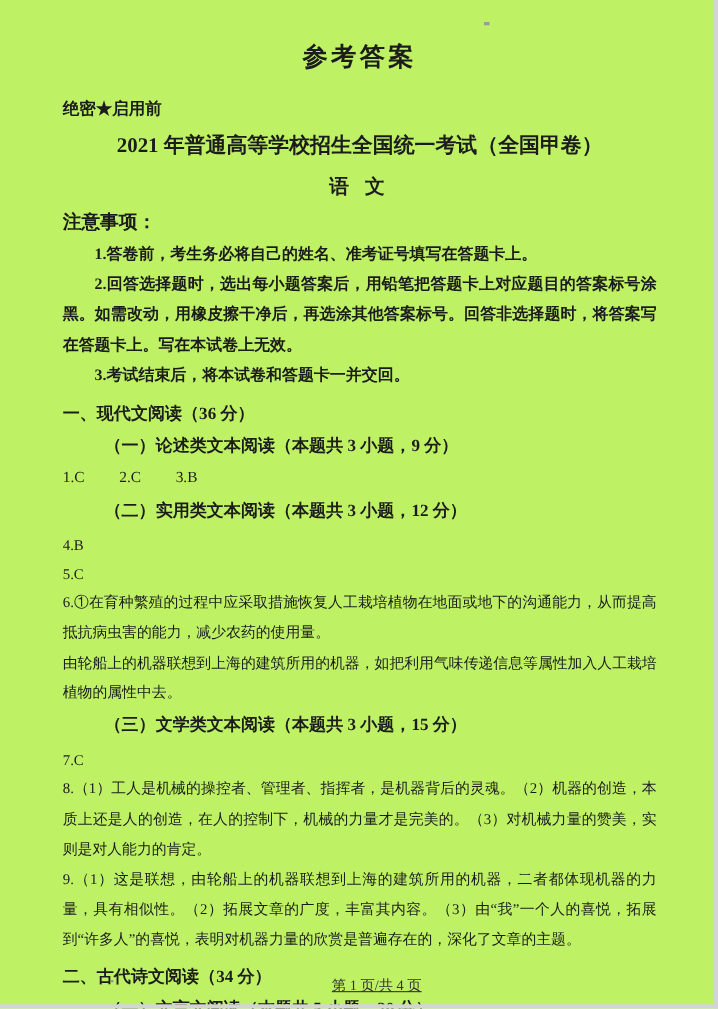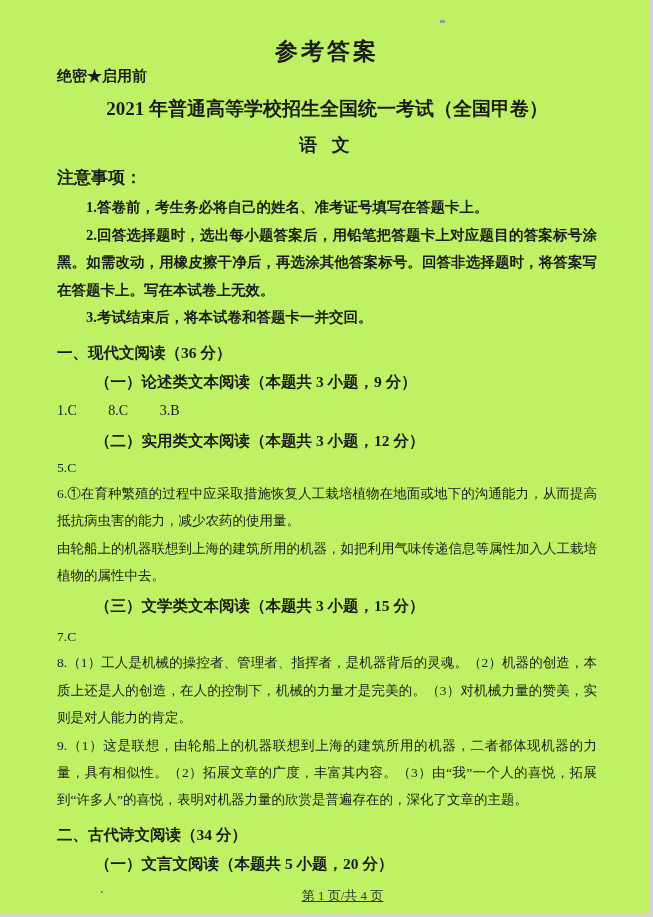--- a/index.html
+++ b/index.html
@@ -17,21 +17,21 @@
     padding: 38px 56px 0 57px;
   }
   .doc-title {
     font-size: 23px;
     font-weight: bold;
     text-align: center;
     letter-spacing: 3px;
     line-height: 28px;
   }
   .security-label {
-    margin-top: 0;
+    margin-top: 24px;
     font-size: 15px;
     font-weight: bold;
     line-height: 20px;
   }
   .exam-title {
     margin-top: 11px;
     font-size: 19px;
     font-weight: bold;
     text-align: center;
     line-height: 24px;
@@ -142,26 +142,27 @@
     <p class="note-item">1.答卷前，考生务必将自己的姓名、准考证号填写在答题卡上。</p>
     <p class="note-item">2.回答选择题时，选出每小题答案后，用铅笔把答题卡上对应题目的答案标号涂黑。如需改动，用橡皮擦干净后，再选涂其他答案标号。回答非选择题时，将答案写在答题卡上。写在本试卷上无效。</p>
     <p class="note-item">3.考试结束后，将本试卷和答题卡一并交回。</p>
 
     <div class="section-heading">一、现代文阅读（36 分）</div>
 
     <div class="subsection-heading">（一）论述类文本阅读（本题共 3  小题，9 分）</div>
 
     <div class="choices-line">
       <span class="choice">1.C</span>
-      <span class="choice">8.C</span>
+      <span class="choice">2.C</span>
       <span class="choice">3.B</span>
     </div>
 
     <div class="subsection-heading gap-b">（二）实用类文本阅读（本题共 3  小题，12 分）</div>
 
+    <p class="answer-line gap-b">4.B</p>
     <p class="answer-line">5.C</p>
     <p class="answer-par">6.①在育种繁殖的过程中应采取措施恢复人工栽培植物在地面或地下的沟通能力，从而提高抵抗病虫害的能力，减少农药的使用量。</p>
     <p class="answer-par">由轮船上的机器联想到上海的建筑所用的机器，如把利用气味传递信息等属性加入人工栽培植物的属性中去。</p>
 
     <div class="subsection-heading">（三）文学类文本阅读（本题共 3 小题，15 分）</div>
 
     <p class="answer-line gap-b">7.C</p>
     <p class="answer-par">8.（1）工人是机械的操控者、管理者、指挥者，是机器背后的灵魂。（2）机器的创造，本质上还是人的创造，在人的控制下，机械的力量才是完美的。（3）对机械力量的赞美，实则是对人能力的肯定。</p>
     <p class="answer-par">9.（1）这是联想，由轮船上的机器联想到上海的建筑所用的机器，二者都体现机器的力量，具有相似性。（2）拓展文章的广度，丰富其内容。（3）由“我”一个人的喜悦，拓展到“许多人”的喜悦，表明对机器力量的欣赏是普遍存在的，深化了文章的主题。</p>
 

